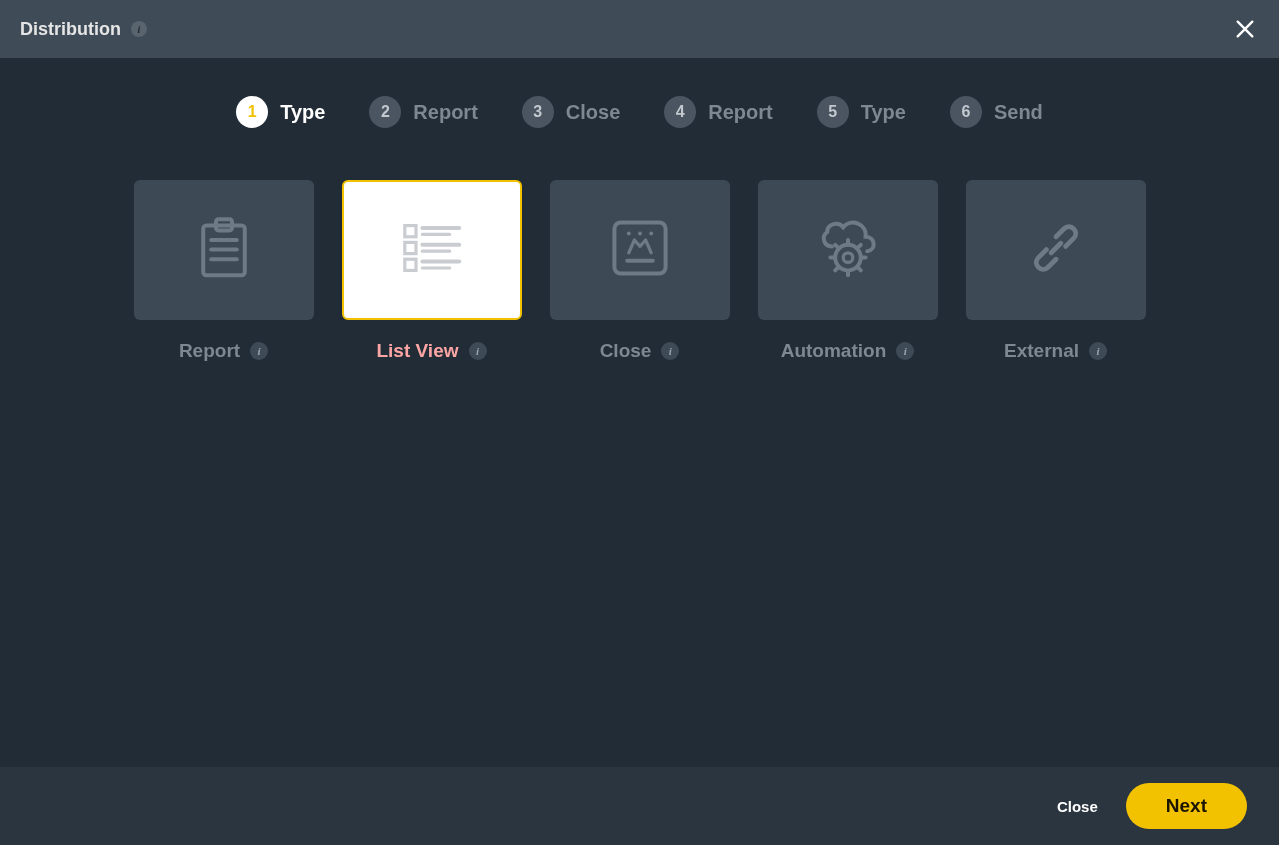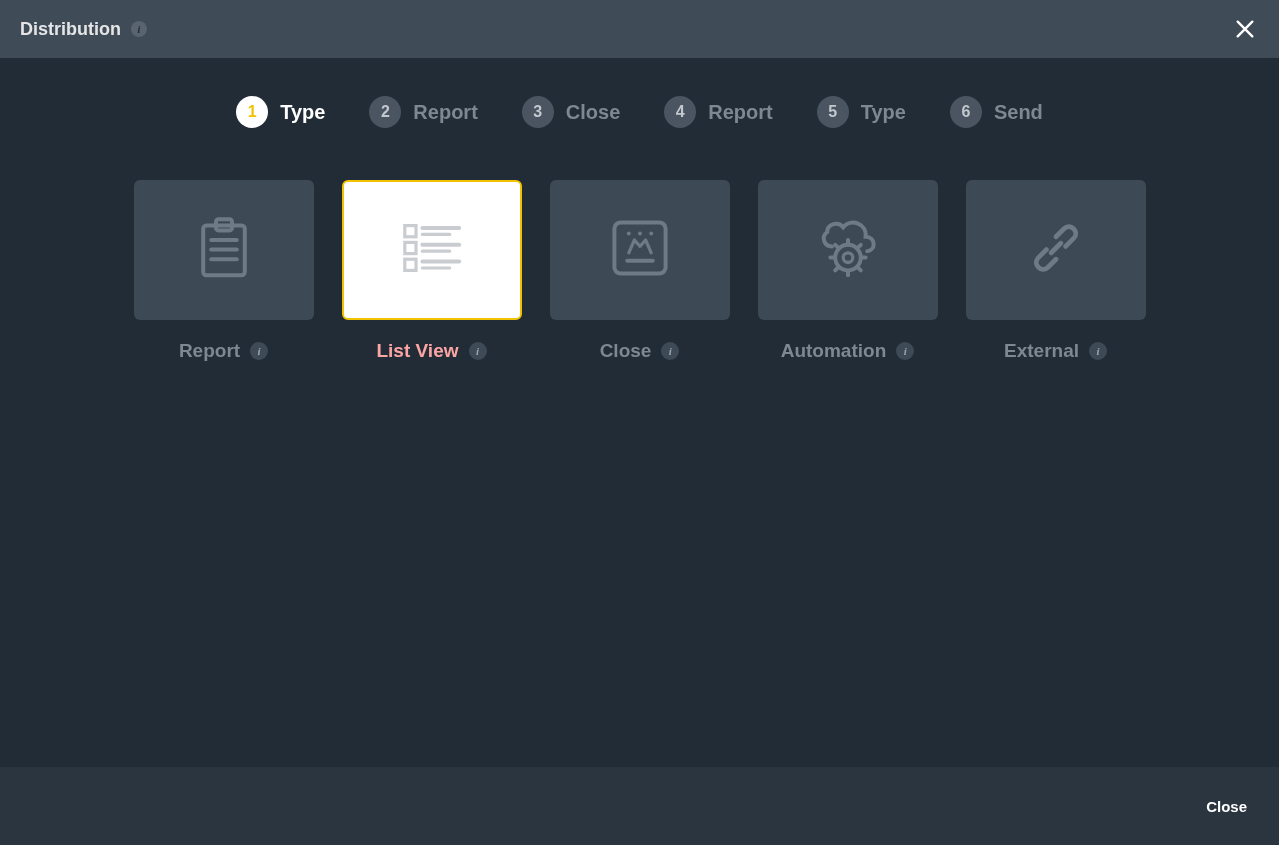--- a/index.html
+++ b/index.html
@@ -330,15 +330,16 @@
             <span class="card-label">External</span>
             <span class="card-info">i</span>
           </div>
         </div>
       </div>
 
   </div>
 
   <div class="footer">
     <span class="btn-close">Close</span>
+    <button class="btn-next">Next</button>
   </div>
 
 </div>
 
 </body></html>

